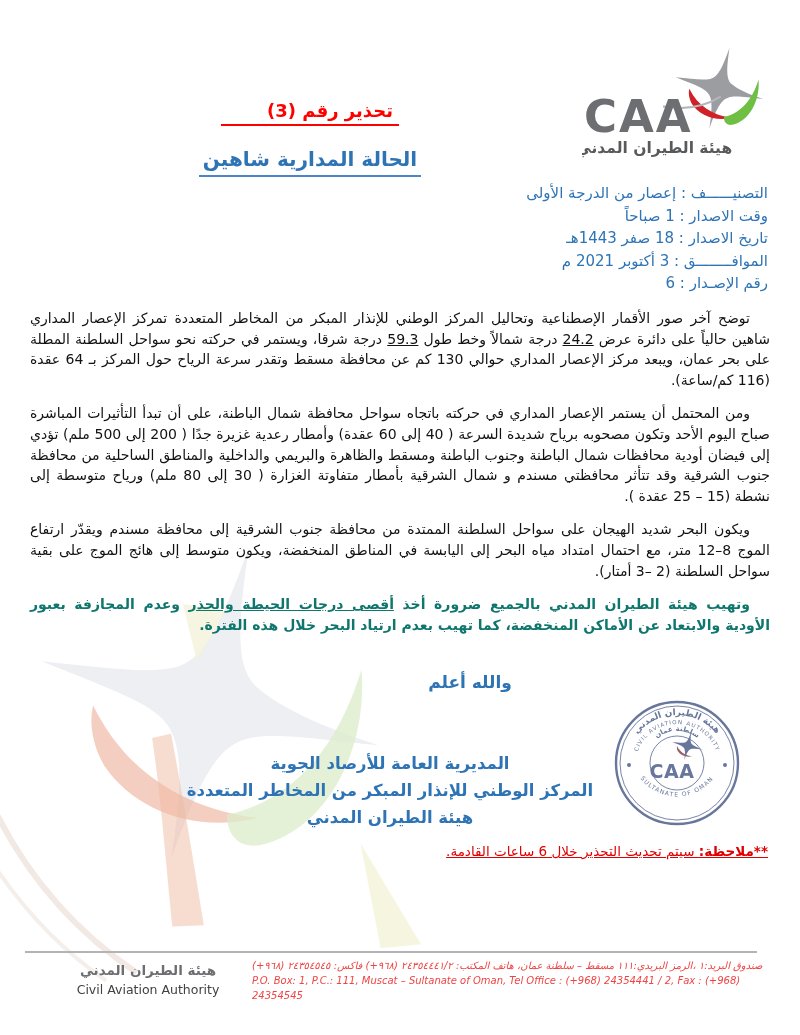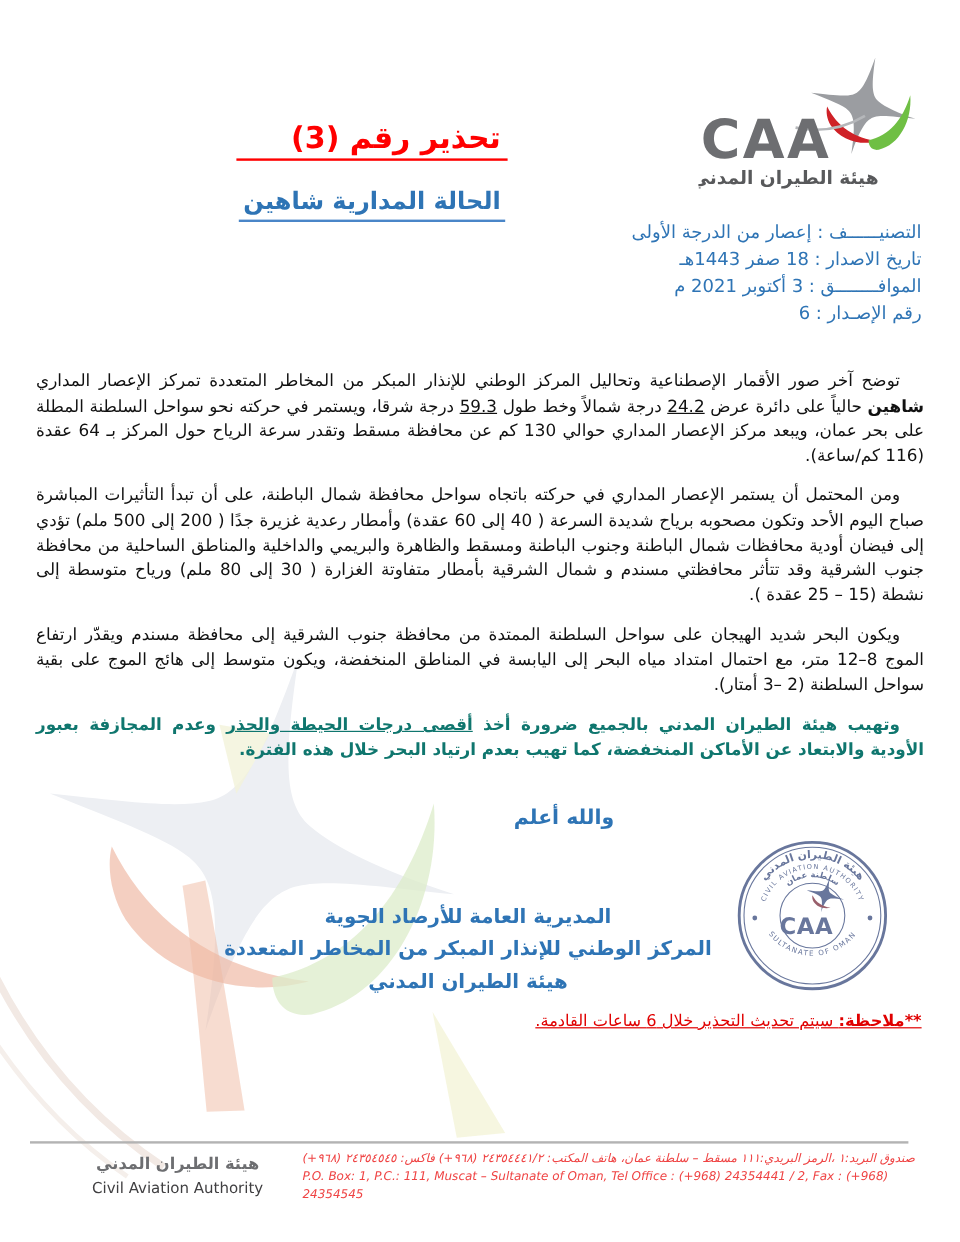--- a/index.html
+++ b/index.html
@@ -6,33 +6,33 @@
   .page{
     position:relative;width:800px;height:1035px;background:#ffffff;overflow:hidden;
     font-family:"DejaVu Sans","Liberation Sans",sans-serif;
   }
   
   .watermark{position:absolute;left:-15px;top:548px;width:545px;height:435px;pointer-events:none;}
   
   .logo{position:absolute;top:40px;right:28px;width:190px;height:125px;}
   
   .titles{position:absolute;top:100px;left:0;width:620px;text-align:center;direction:rtl;}
-  .title-main{display:inline-block;color:#ff0000;font-weight:bold;font-size:25px;
+  .title-main{display:inline-block;color:#ff0000;font-weight:bold;font-size:18px;
     border-bottom:2.5px solid #ff0000;padding:0 6px 3px 46px;}
   .title-sub{display:inline-block;margin-top:21px;color:#2e74b5;font-weight:bold;font-size:20px;
     border-bottom:2.5px solid #4a86c8;padding:0 4px 4px 4px;}
   
   .meta{position:absolute;top:182px;right:32px;direction:rtl;text-align:right;
     color:#2e74b5;font-size:15px;line-height:22.5px;}
   
   .body-flow{position:absolute;top:308px;left:30px;right:30px;direction:rtl;text-align:justify;
     color:#111111;font-size:14px;line-height:20.6px;}
   .para{margin:0 0 13px 0;text-indent:20px;}
   .para.red{color:#0f766e;font-weight:bold;}
-  .b{font-weight:bold;}
+  .b{font-weight:normal;}
   .u{text-decoration:underline;}
   
   .closing{position:absolute;top:672px;left:140px;width:660px;text-align:center;direction:rtl;
     color:#2e74b5;font-weight:bold;font-size:17px;}
   .signature{position:absolute;top:750px;left:0;width:780px;text-align:center;direction:rtl;
     color:#2e74b5;font-weight:bold;font-size:16.5px;line-height:27px;}
   
   .stamp{position:absolute;top:698px;right:58px;width:130px;height:130px;opacity:.88;}
   
   .note{position:absolute;top:843px;right:32px;direction:rtl;text-align:right;
@@ -76,20 +76,21 @@
     <text x="72" y="113" font-size="15.5" font-weight="bold" fill="#58595b" text-anchor="middle" direction="rtl" font-family="DejaVu Sans, sans-serif">هيئة الطيران المدني</text>
   </svg>
 
   <div class="titles">
     <span class="title-main">تحذير رقم (3)</span><br>
     <span class="title-sub">الحالة المدارية شاهين</span>
   </div>
 
   <div class="meta">
       <div class="meta-line">التصنيــــــف : إعصار من الدرجة الأولى</div>
+      <div class="meta-line">وقت الاصدار : 1 صباحاً</div>
       <div class="meta-line">تاريخ الاصدار : 18 صفر 1443هـ</div>
       <div class="meta-line">الموافــــــــق : 3 أكتوبر 2021 م</div>
       <div class="meta-line">رقم الإصـدار : 6</div>
     </div>
 
   <div class="body-flow">
       <p class="para"><span>توضح آخر صور الأقمار الإصطناعية وتحاليل المركز الوطني للإنذار المبكر من المخاطر المتعددة تمركز الإعصار المداري </span><span class="b">شاهين</span><span> حالياً على دائرة عرض </span><span class="u">24.2</span><span> درجة شمالاً وخط طول </span><span class="u">59.3</span><span> درجة شرقا، ويستمر في حركته نحو سواحل السلطنة المطلة على بحر عمان، ويبعد مركز الإعصار المداري حوالي 130 كم عن محافظة مسقط وتقدر سرعة الرياح حول المركز بـ 64 عقدة (116 كم/ساعة).</span></p>
       <p class="para"><span>ومن المحتمل أن يستمر الإعصار المداري في حركته باتجاه سواحل محافظة شمال الباطنة، على أن تبدأ التأثيرات المباشرة صباح اليوم الأحد وتكون مصحوبه برياح شديدة السرعة ( 40 إلى 60 عقدة) وأمطار رعدية غزيرة جدًا ( 200 إلى 500 ملم) تؤدي إلى فيضان أودية محافظات شمال الباطنة وجنوب الباطنة ومسقط والظاهرة والبريمي والداخلية والمناطق الساحلية من محافظة جنوب الشرقية وقد تتأثر محافظتي مسندم و شمال الشرقية بأمطار متفاوتة الغزارة ( 30 إلى 80 ملم) ورياح متوسطة إلى نشطة (15 – 25 عقدة ).</span></p>
       <p class="para"><span>ويكون البحر شديد الهيجان على سواحل السلطنة الممتدة من محافظة جنوب الشرقية إلى محافظة مسندم ويقدّر ارتفاع الموج 8–12 متر، مع احتمال امتداد مياه البحر إلى اليابسة في المناطق المنخفضة، ويكون متوسط إلى هائج الموج على بقية سواحل السلطنة (2 –3 أمتار).</span></p>
       <p class="para red"><span>وتهيب هيئة الطيران المدني بالجميع ضرورة أخذ </span><span class="u">أقصى درجات الحيطة والحذر</span><span> وعدم المجازفة بعبور الأودية والابتعاد عن الأماكن المنخفضة، كما تهيب بعدم ارتياد البحر خلال هذه الفترة.</span></p>

